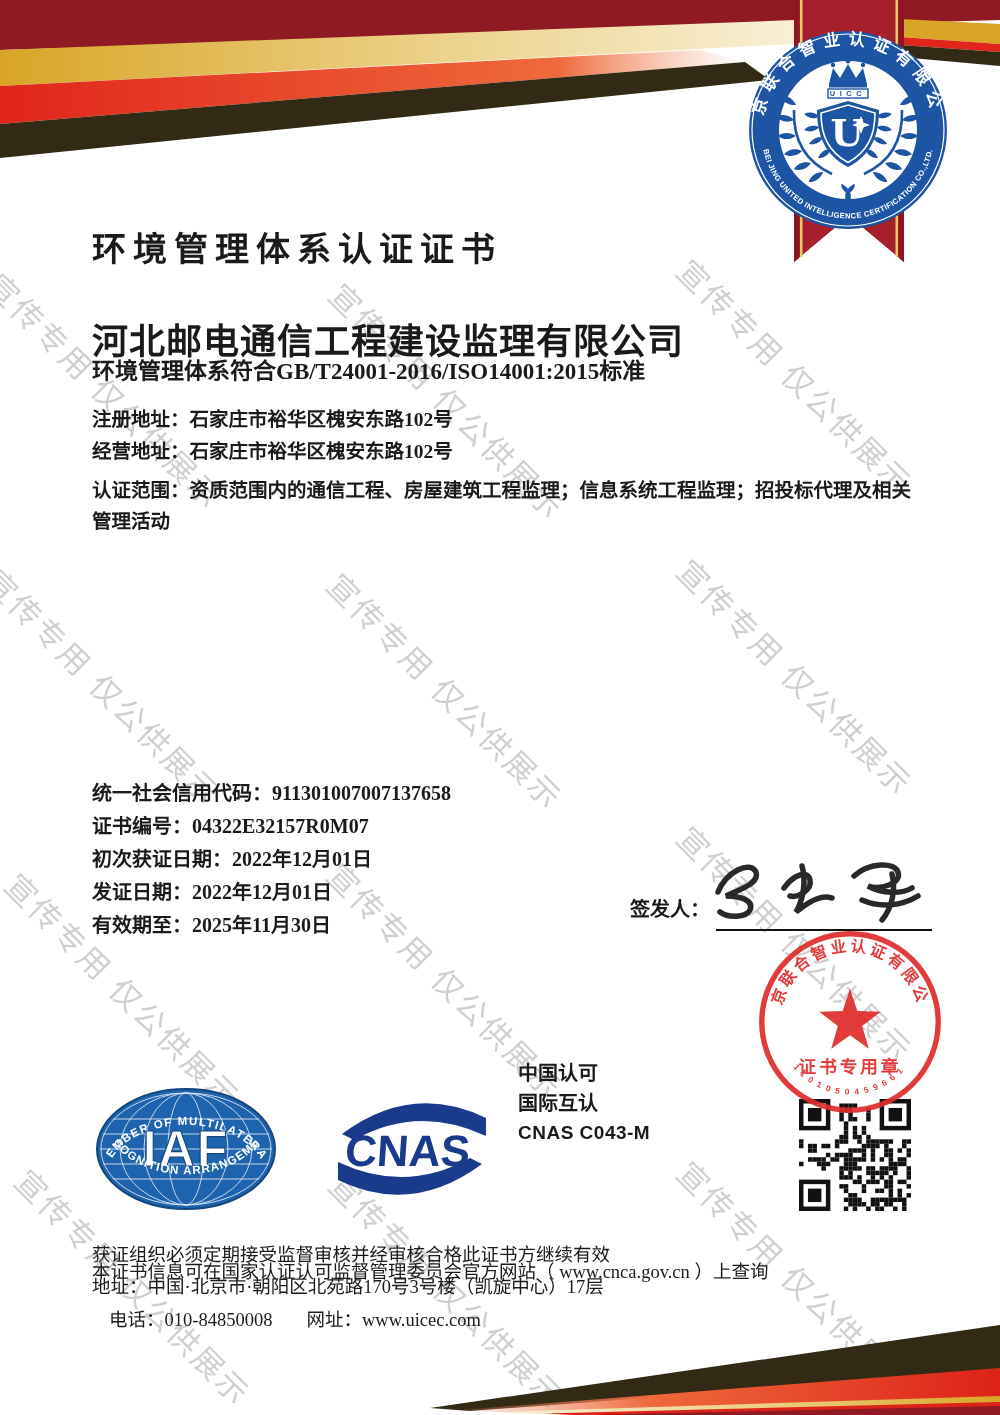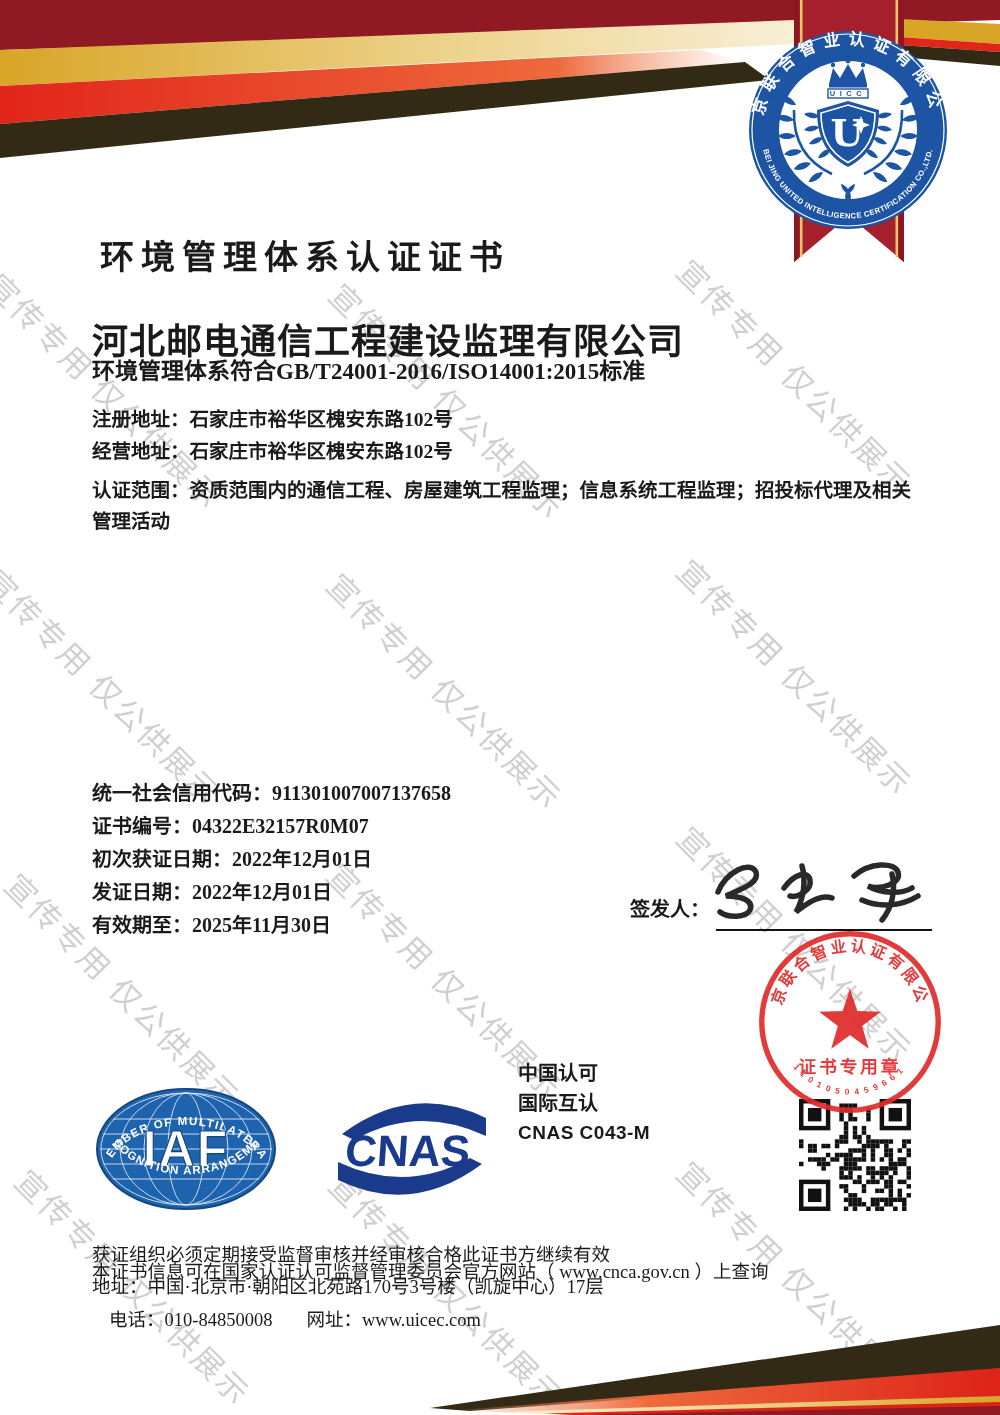--- a/index.html
+++ b/index.html
@@ -138,21 +138,21 @@
       <use href="#leaf" transform="translate(30,28) rotate(-55) scale(1.1)"></use>
       <use href="#leaf" transform="translate(39,14) rotate(-65) scale(1.1)"></use>
       <use href="#leaf" transform="translate(44,0) rotate(-80) scale(1.1)"></use>
       <use href="#leaf" transform="translate(44,-16) rotate(-100) scale(1.1)"></use>
       <use href="#leaf" transform="translate(0,58) rotate(180) scale(1.2)"></use>
       <use href="#leaf" transform="translate(-7,54) rotate(140) scale(.9)"></use>
       <use href="#leaf" transform="translate(7,54) rotate(-140) scale(.9)"></use>
     </g>
   </svg>
 
-  <h1 class="abs z2 cert-title" style="margin:8px;">环境管理体系认证证书</h1>
+  <h1 class="abs z2 cert-title" style="margin:0;">环境管理体系认证证书</h1>
   <div class="abs z2 company">河北邮电通信工程建设监理有限公司</div>
   <div class="abs z2 standard">环境管理体系符合GB/T24001-2016/ISO14001:2015标准</div>
 
   <div class="abs z2 bodyline addr1">
     <span>注册地址：</span><span>石家庄市裕华区槐安东路102号</span>
   </div>
   <div class="abs z2 bodyline addr2">
     <span>经营地址：</span><span>石家庄市裕华区槐安东路102号</span>
   </div>
   <div class="abs z2 bodyline scope">

